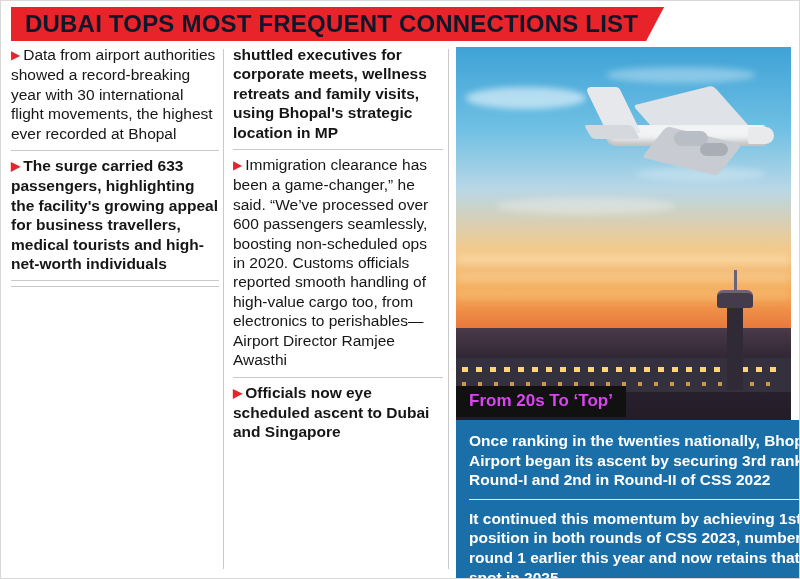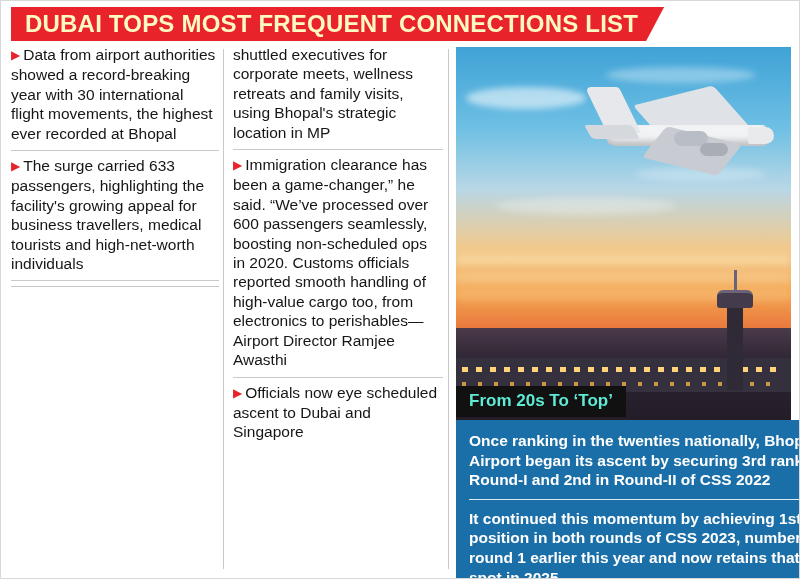--- a/index.html
+++ b/index.html
@@ -26,21 +26,21 @@
     position: absolute;
     left: 10px; top: 6px;
     height: 34px;
     background: #e8232a;
     padding: 3px 26px 3px 14px;
     display: flex;
     align-items: center;
     clip-path: polygon(0 0, 100% 0, calc(100% - 18px) 100%, 0 100%);
   }
   .headline-bar .txt {
-    color: #fef9c3;
+    color: #0f172a;
     font-weight: bold;
     font-size: 24px;
     letter-spacing: 0.2px;
     white-space: nowrap;
     font-family: "Liberation Sans", sans-serif;
   }
 
   
   .body {
     position: absolute;
@@ -66,21 +66,21 @@
   .vline1 { left: 222px; }
   .vline2 { left: 447px; }
 
   
   .para {
     font-size: 15.5px;
     line-height: 19.4px;
     margin-bottom: 3px;
     padding-bottom: 4px;
   }
-  .para.bold { font-weight: normal; }
+  .para.bold { font-weight: bold; }
   .para .arrow {
     color: #e8232a;
     font-size: 12px;
     margin-right: 3px;
     vertical-align: 1px;
   }
   .hr {
     border: 0;
     border-top: 1px solid #c9c9c9;
     margin: 2px 0 5px 0;
@@ -223,21 +223,21 @@
     border-radius: 8px;
   }
   .e1 { left: 86px; top: 50px; }
   .e2 { left: 112px; top: 62px; width: 28px; height: 13px; background:#a9aeb6;}
 
   
   .photo-cap {
     position: absolute;
     left: 455px; top: 341px;
     background: #111111;
-    color: #5eead4;
+    color: #d946ef;
     font-weight: bold;
     font-size: 17px;
     padding: 5px 13px 6px 13px;
   }
 
   
   .infobox {
     position: absolute;
     left: 455px; top: 375px;
     width: 405px; height: 160px;

